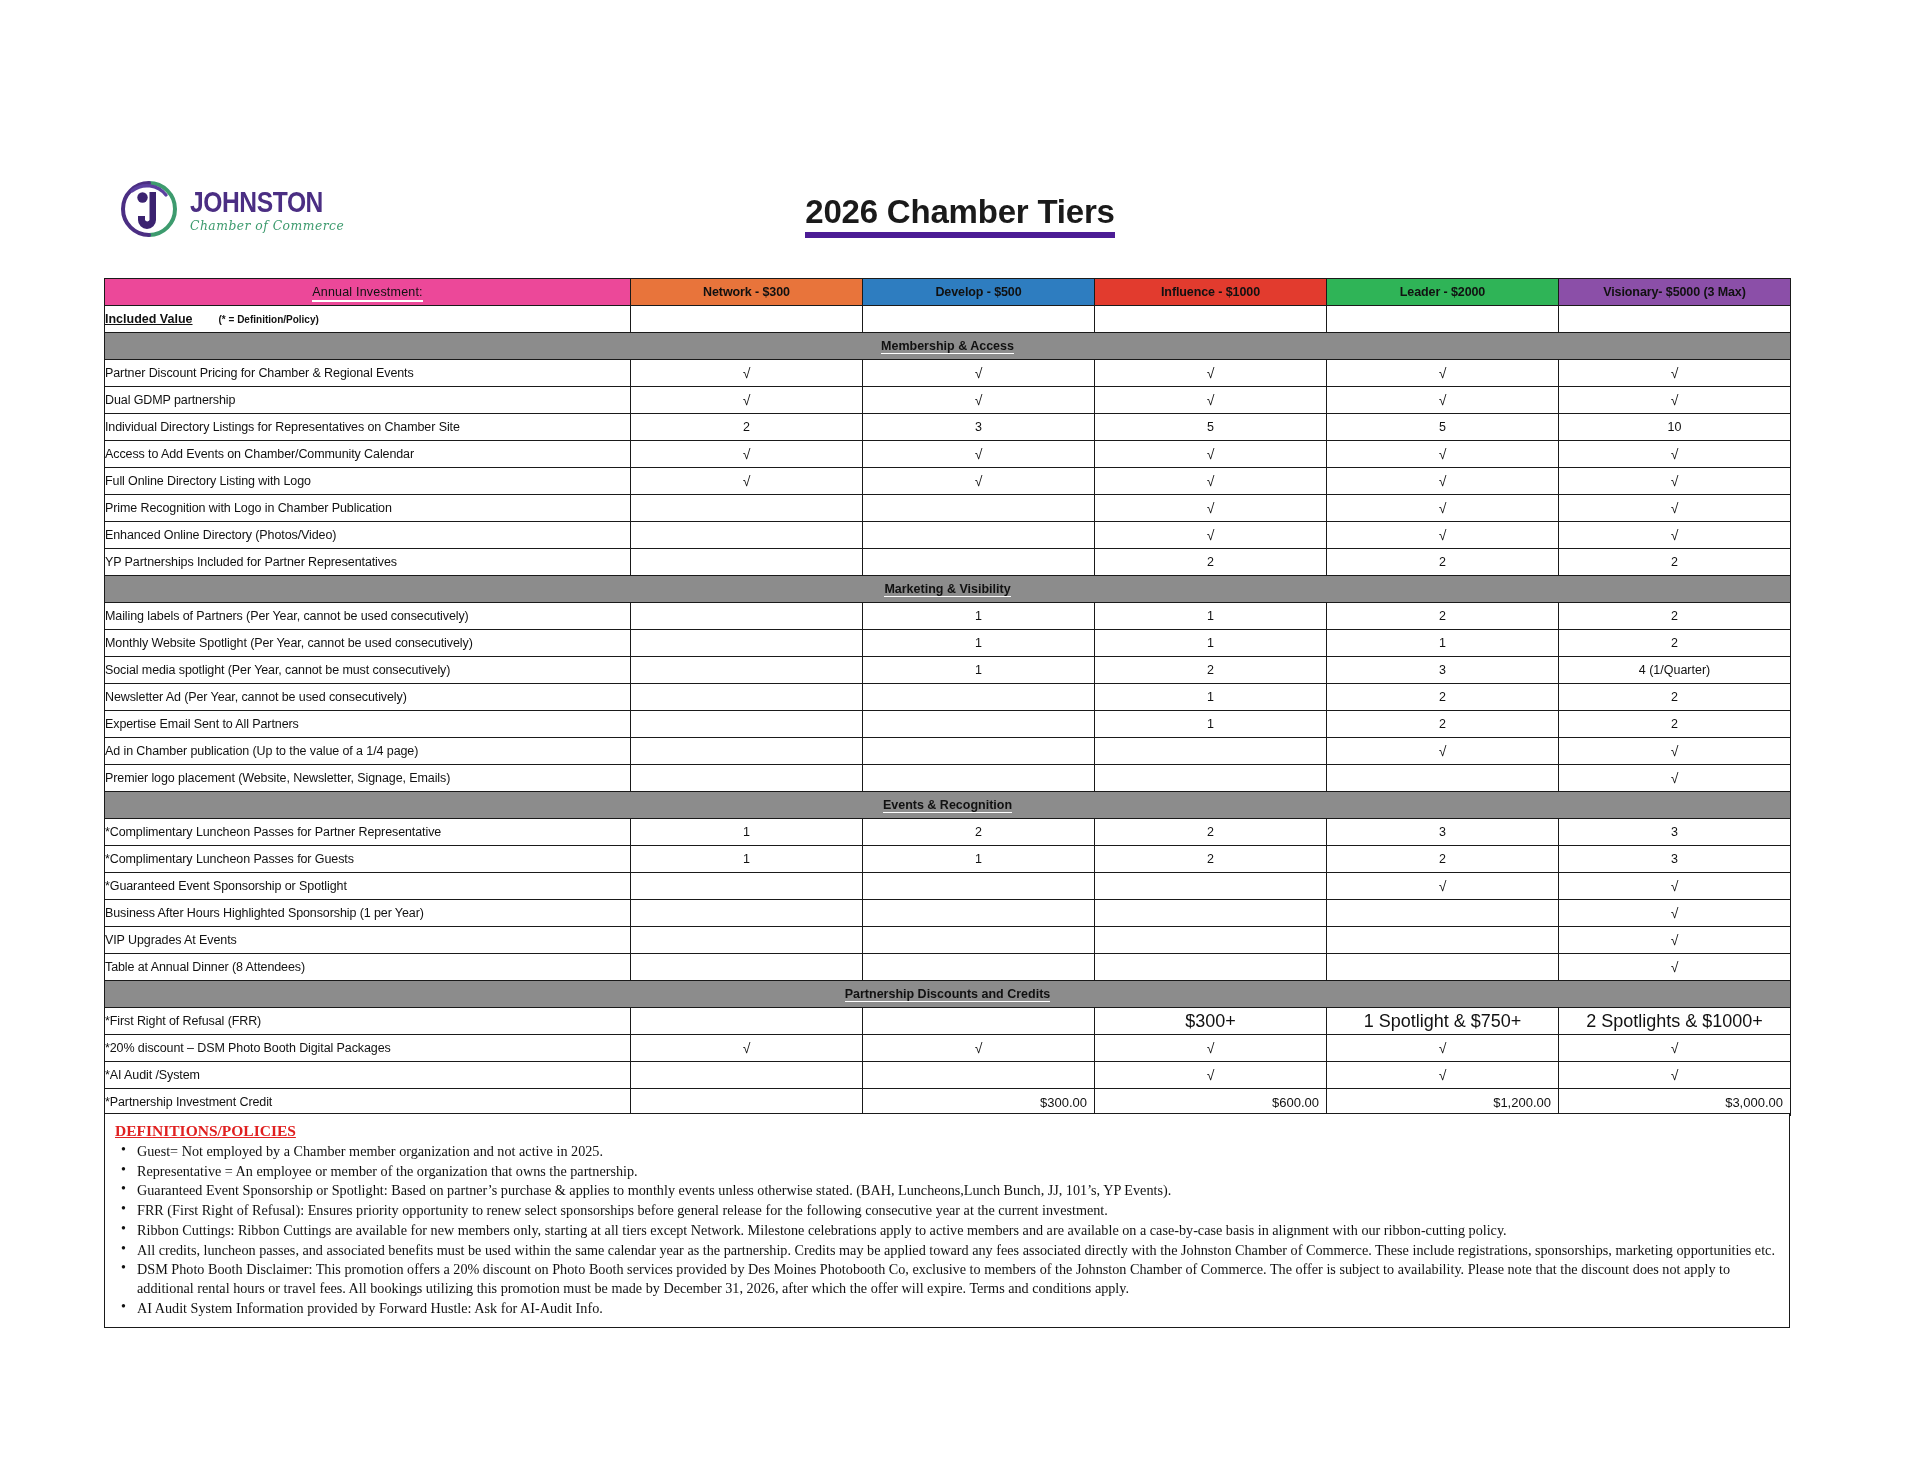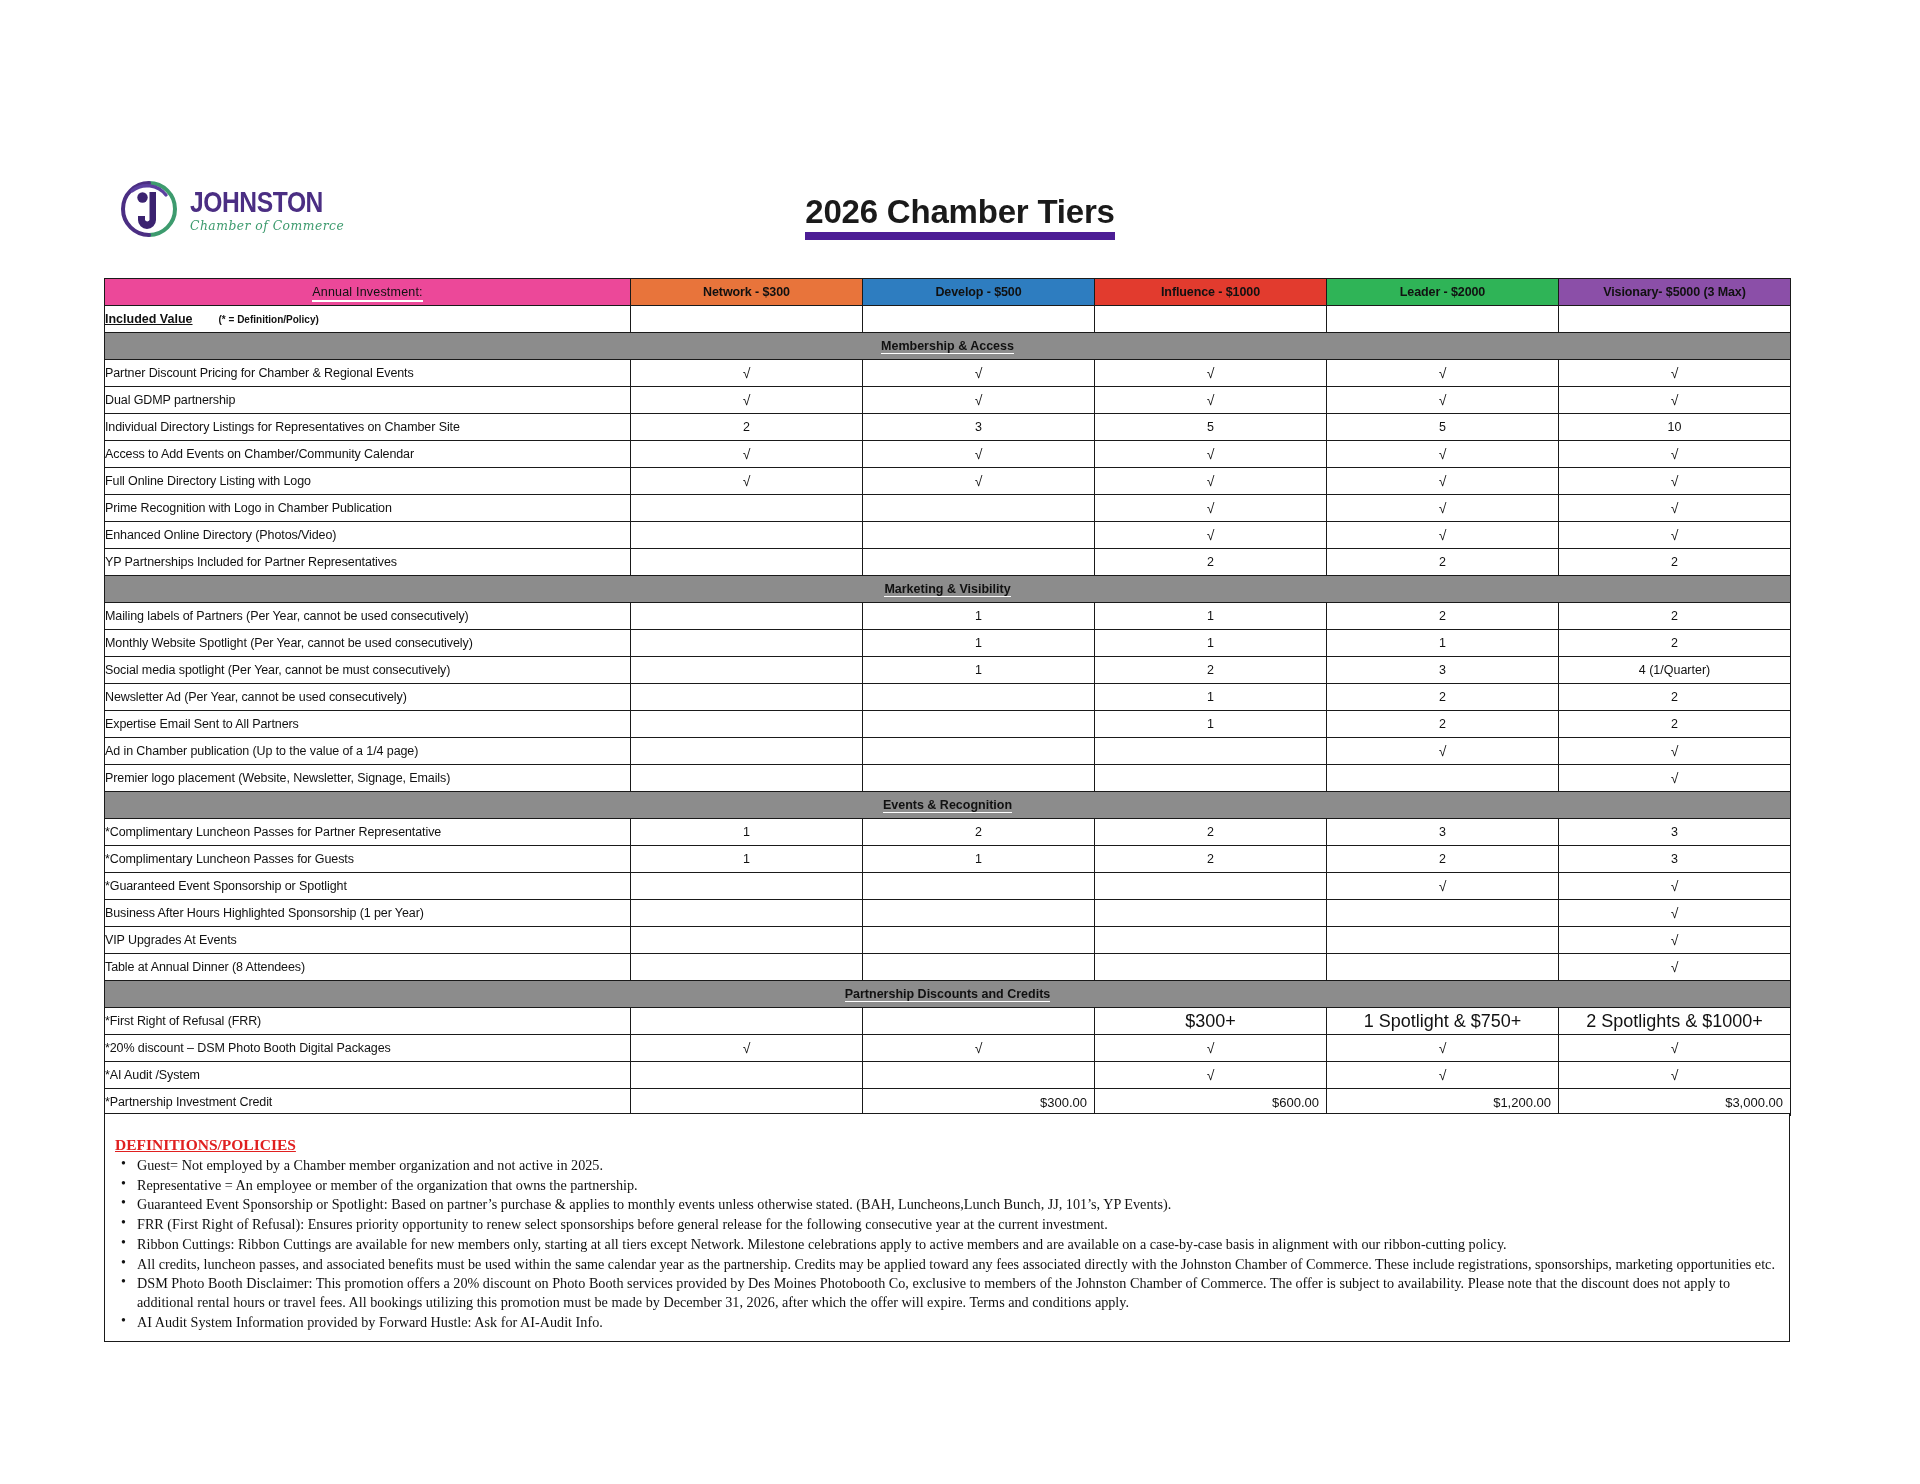--- a/index.html
+++ b/index.html
@@ -23,21 +23,21 @@
   }
   .logo-sub{
     font-family:"DejaVu Serif", serif;font-style:italic;
     font-size:13px;color:#3d9b6e;margin-top:2px;letter-spacing:0.5px;
     transform:scaleX(0.95);transform-origin:left center;
   }
   .title{
     position:absolute;left:0;top:193px;width:1920px;text-align:center;
     font-size:33px;font-weight:bold;color:#1a1a1a;letter-spacing:-0.2px;
   }
-  .title span{border-bottom:8px solid #4c1d95;padding-bottom:2px;}
+  .title span{border-bottom:6px solid #4c1d95;padding-bottom:2px;}
 
   
   .tbl-wrap{position:absolute;left:104px;top:278px;width:1686px;}
   table.tiers{border-collapse:collapse;table-layout:fixed;width:1686px;}
   table.tiers td{
     border:1.6px solid #1a1a1a;
     padding:0;
     height:26px;
     font-size:12.5px;
     color:#111;
@@ -78,21 +78,21 @@
   td.val{text-align:center;font-size:13px;color:#111;}
   td.val.money{text-align:right;padding-right:7px;font-size:13px;}
   td.val.wide{font-size:18px;}
   .chk{font-size:14px;line-height:1;}
 
   
   .defs{
     position:absolute;left:104px;top:1113px;width:1686px;
     border:1.8px solid #1a1a1a;
     box-sizing:border-box;
-    padding:22px 8px 8px 8px;
+    padding:8px 8px 8px 8px;
     font-family:"Liberation Serif", serif;
     background:#fff;
   }
   .defs-title{
     color:#E02020;font-weight:bold;font-size:15.5px;
     text-decoration:underline;margin:0 0 2px 2px;
     font-family:"Liberation Serif", serif;
   }
   ul.defs-list{list-style:none;margin:0;padding:0;}
   ul.defs-list li{

